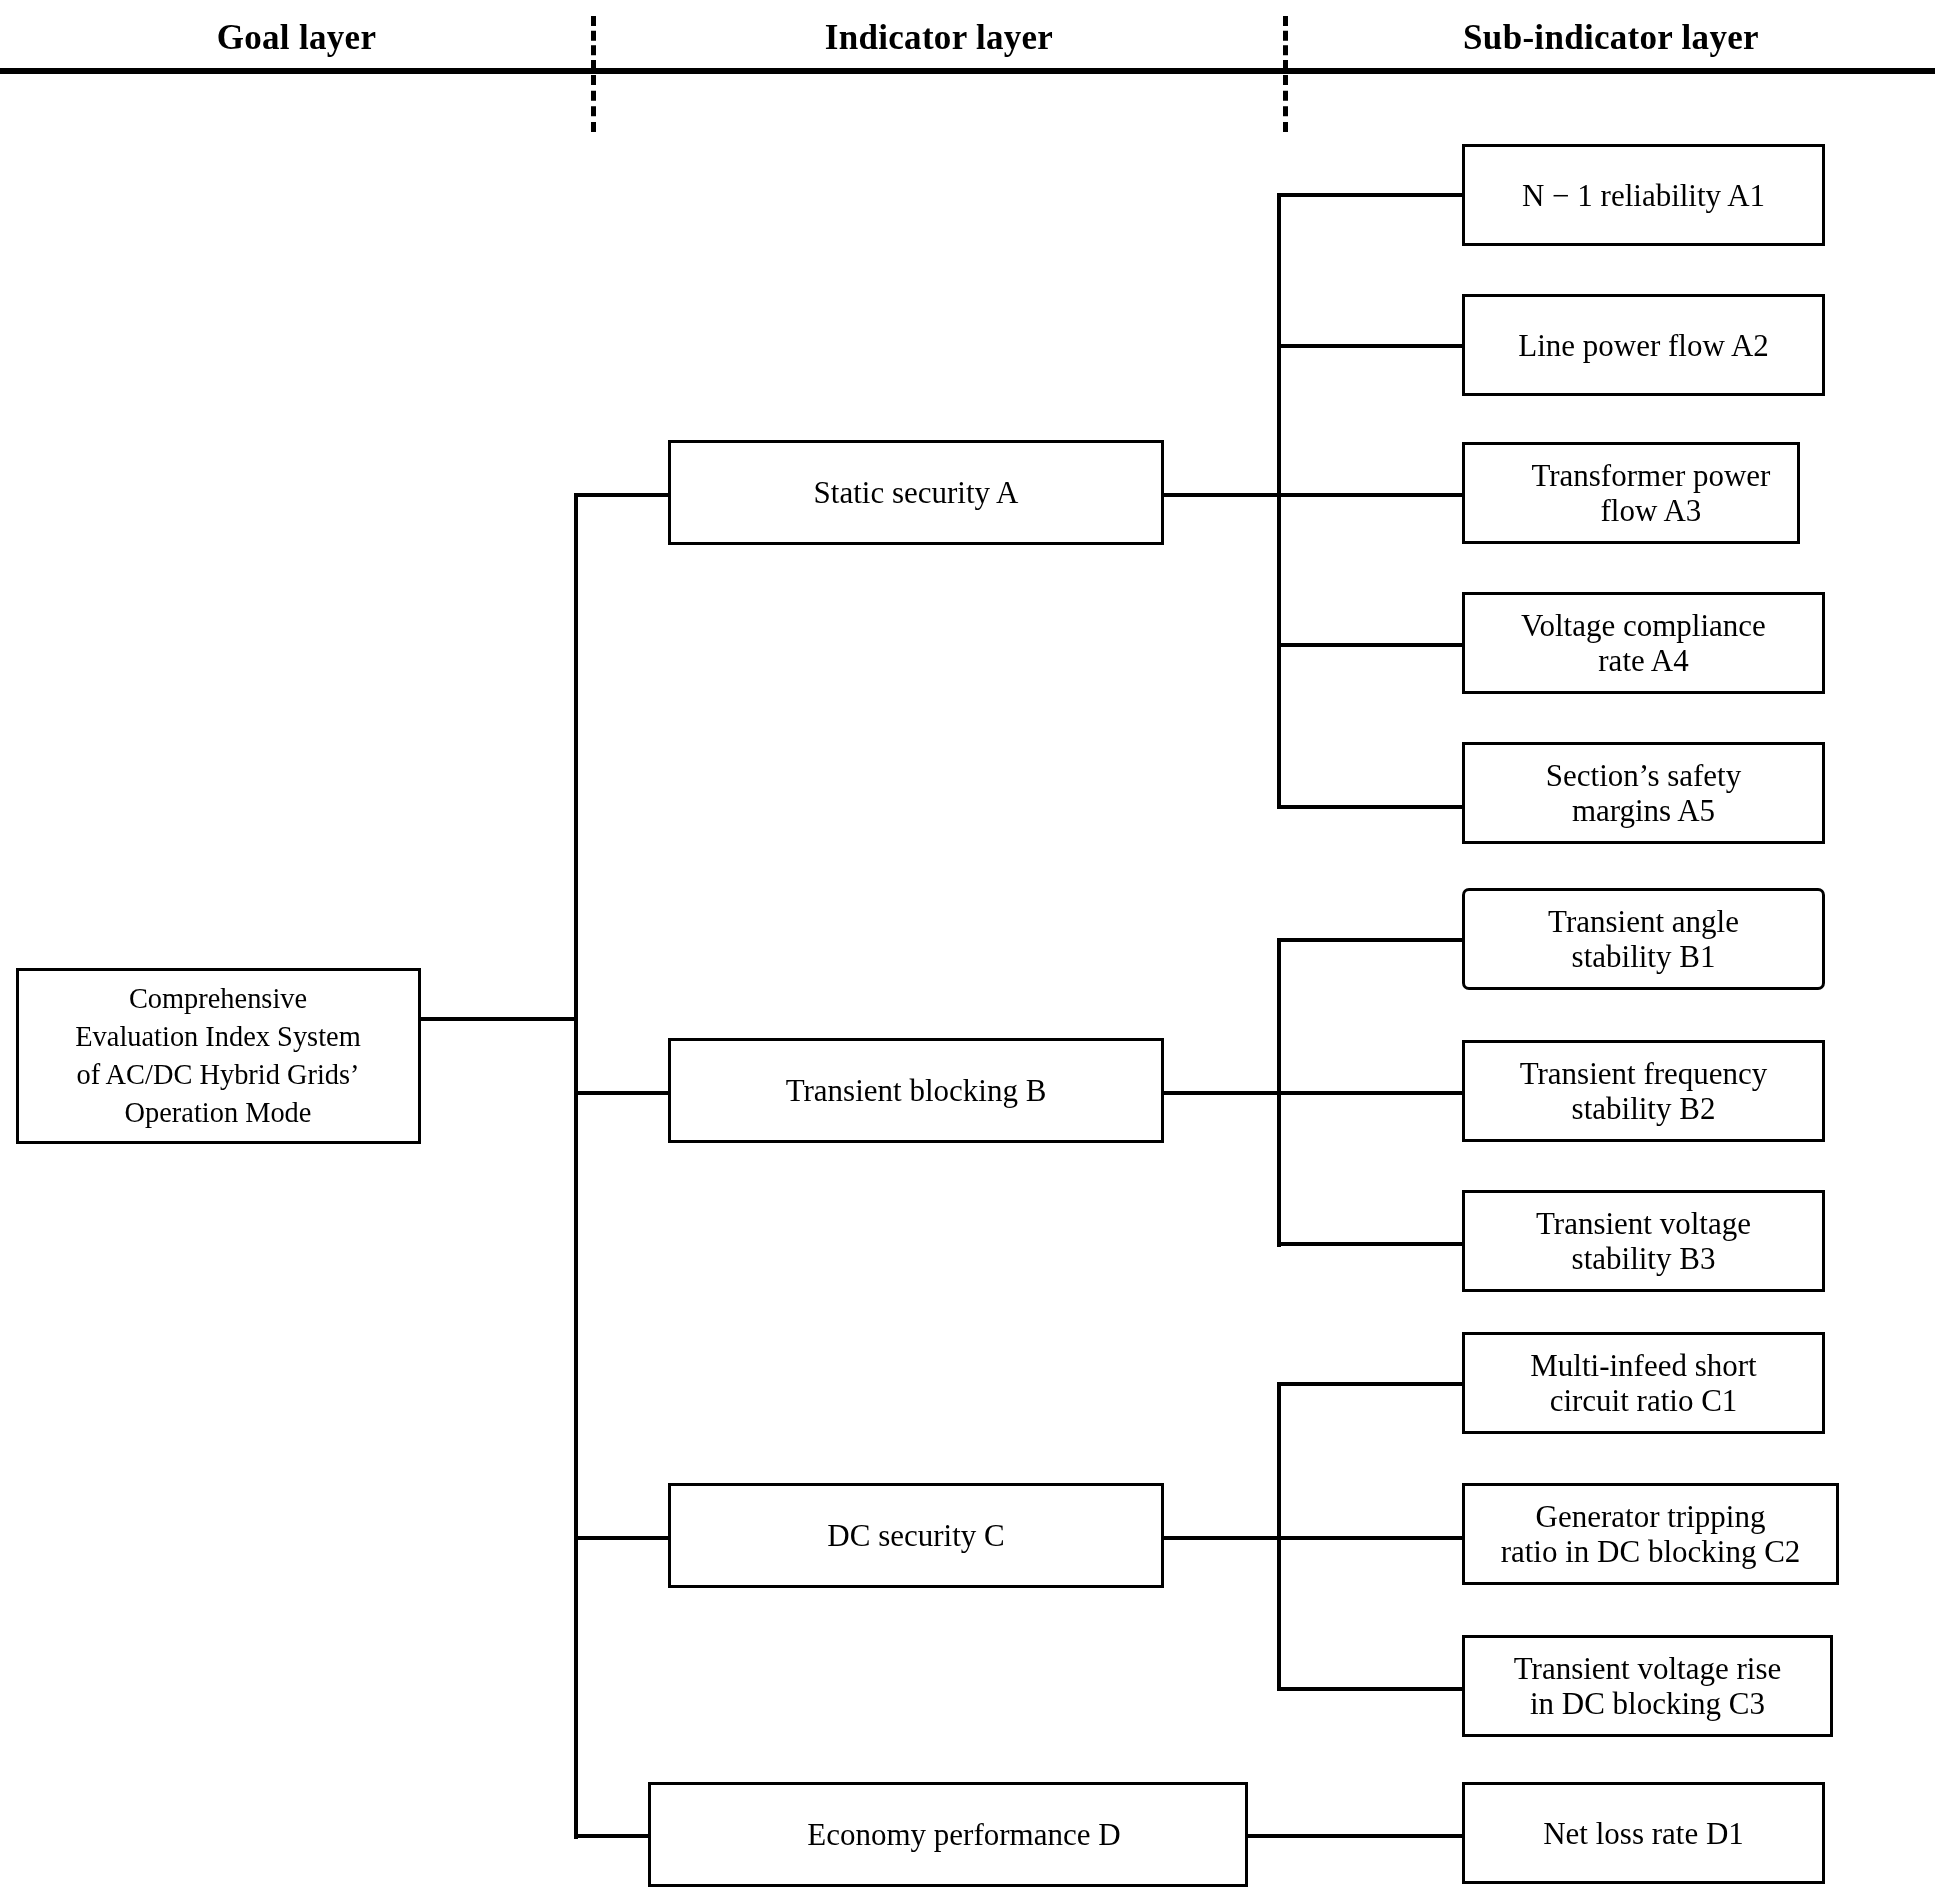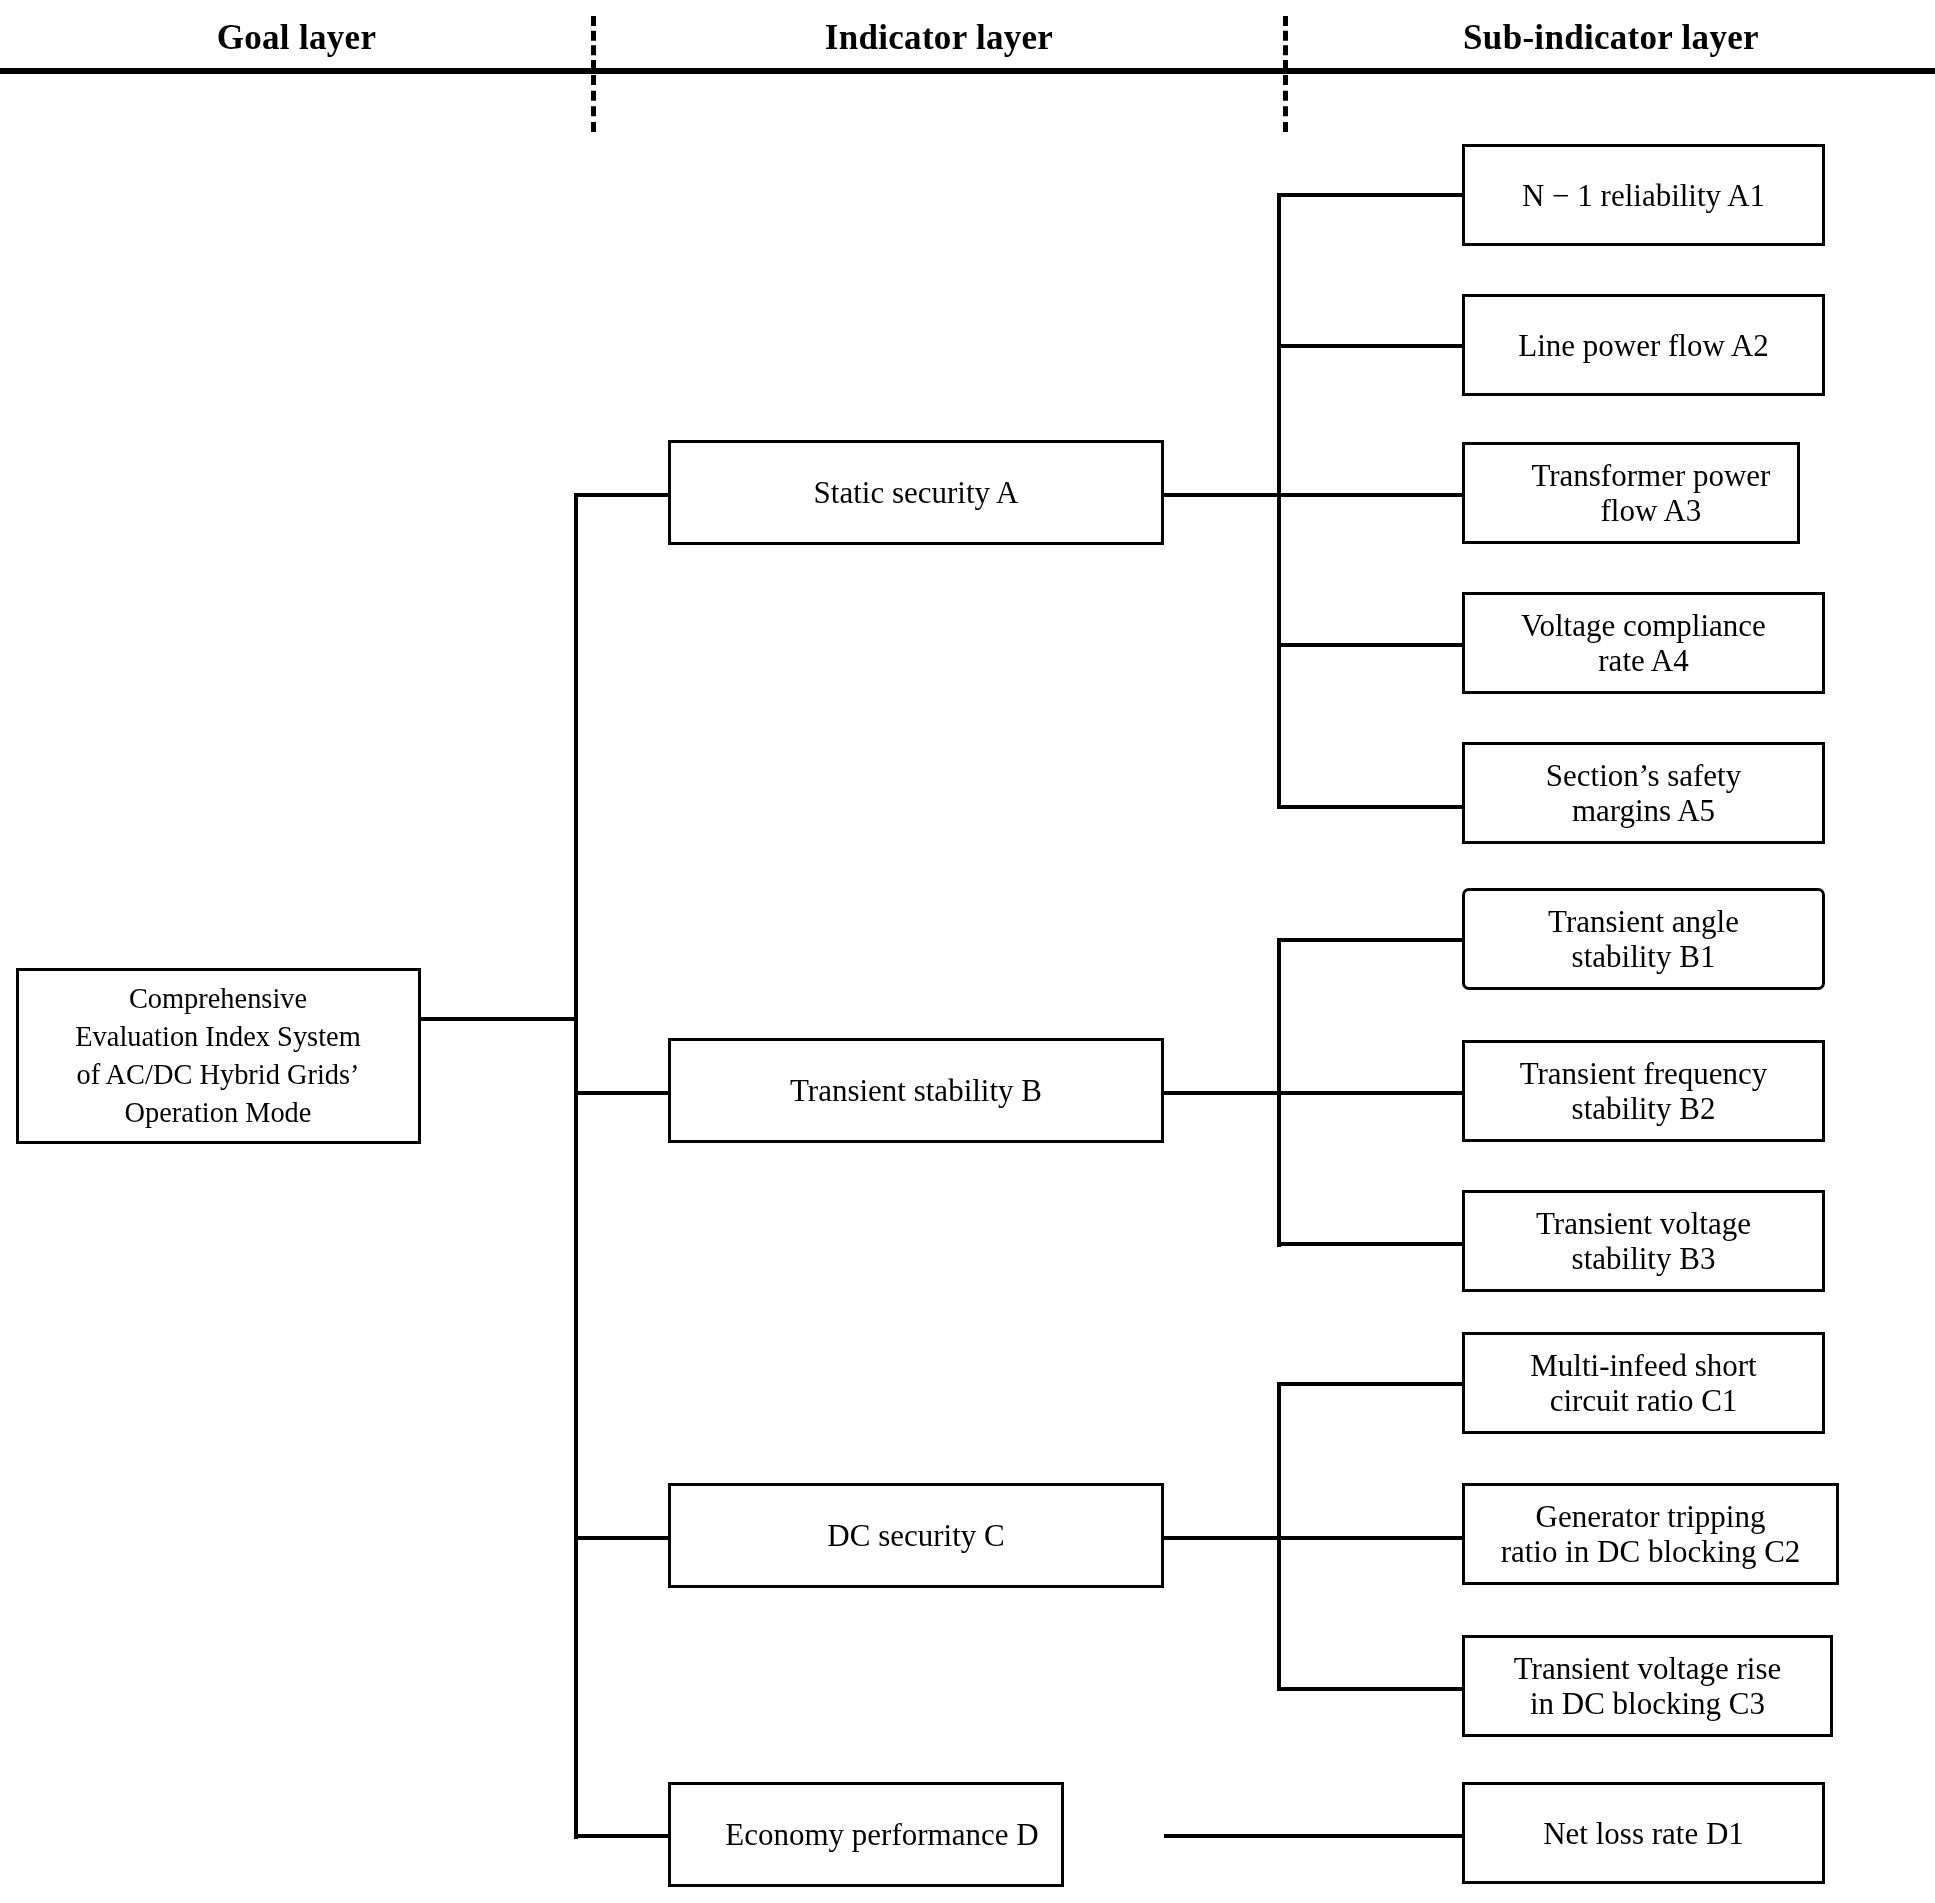--- a/index.html
+++ b/index.html
@@ -78,26 +78,26 @@
     <div>Evaluation Index System</div>
     <div>of AC/DC Hybrid Grids’</div>
     <div>Operation Mode</div>
   </div>
 </div>
 
 <div class="node" style="left:668px;top:440px;width:496px;height:105px;">
   <span>Static security A</span>
 </div>
 <div class="node" style="left:668px;top:1038px;width:496px;height:105px;">
-  <span>Transient stability B</span>
+  <span>Transient blocking B</span>
 </div>
 <div class="node" style="left:668px;top:1483px;width:496px;height:105px;">
   <span>DC security C</span>
 </div>
-<div class="node" style="left:668px;top:1782px;width:396px;height:105px;padding-left:38px;">
+<div class="node" style="left:648px;top:1782px;width:600px;height:105px;padding-left:38px;">
   <span>Economy performance D</span>
 </div>
 
 <div class="node" style="left:1462px;top:144px;width:363px;height:102px;">
   <span>N − 1 reliability A1</span>
 </div>
 <div class="node" style="left:1462px;top:294px;width:363px;height:102px;">
   <span>Line power flow A2</span>
 </div>
 <div class="node" style="left:1462px;top:442px;width:338px;height:102px;padding-left:46px;">

